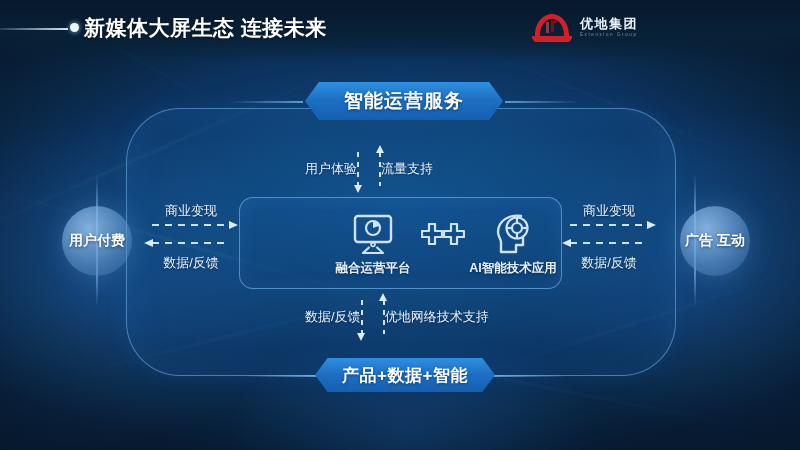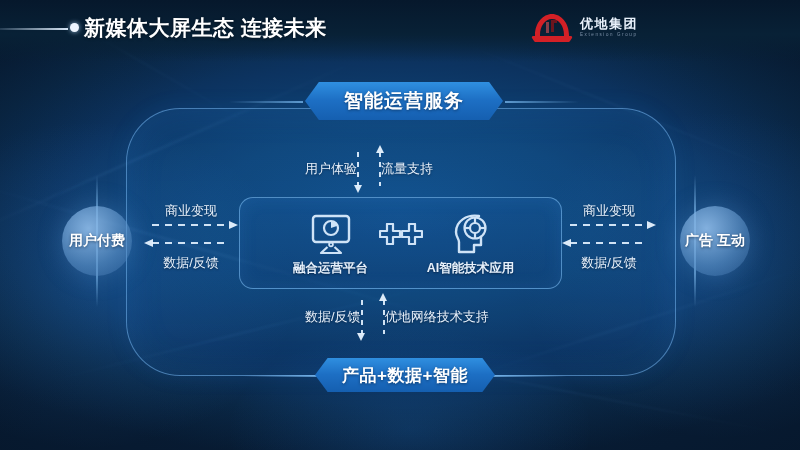--- a/index.html
+++ b/index.html
@@ -93,21 +93,21 @@
     background:linear-gradient(180deg,rgba(120,185,245,0),rgba(140,200,250,.55) 25%,rgba(140,200,250,.55) 75%,rgba(120,185,245,0));}
   .scb-left{left:96px;top:175px;}
   .scb-right{left:694px;top:175px;}
 
   
   .inner{position:absolute;left:239px;top:197px;width:321px;height:90px;z-index:5;
     border:1.5px solid rgba(125,190,245,.60);border-radius:14px;
     background:linear-gradient(180deg,rgba(22,85,150,.42),rgba(16,62,116,.42));
     box-shadow:inset 0 0 18px rgba(70,160,240,.12);}
 
-  .cells{position:absolute;inset:0;display:flex;align-items:center;justify-content:center;gap:0;}
+  .cells{position:absolute;inset:0;display:flex;align-items:center;justify-content:flex-end;gap:0;}
   .cell{display:flex;flex-direction:column;align-items:center;justify-content:center;width:96px;}
   .cell .ic{height:46px;display:flex;align-items:flex-end;justify-content:center;}
   .cell .lb{margin-top:5px;font-size:12.5px;color:#e6f0fb;font-weight:bold;white-space:nowrap;
     text-shadow:0 1px 2px rgba(5,20,40,.6);}
   .plus{width:22px;height:46px;display:flex;align-items:center;justify-content:center;margin-bottom:18px;}
 
   
   .vflow{position:absolute;z-index:6;display:flex;align-items:center;gap:0;white-space:nowrap;}
   .vflow .txt{font-size:13px;color:#e8f1fb;text-shadow:0 1px 2px rgba(5,20,40,.5);}
   .vdash{width:2px;height:34px;position:relative;

